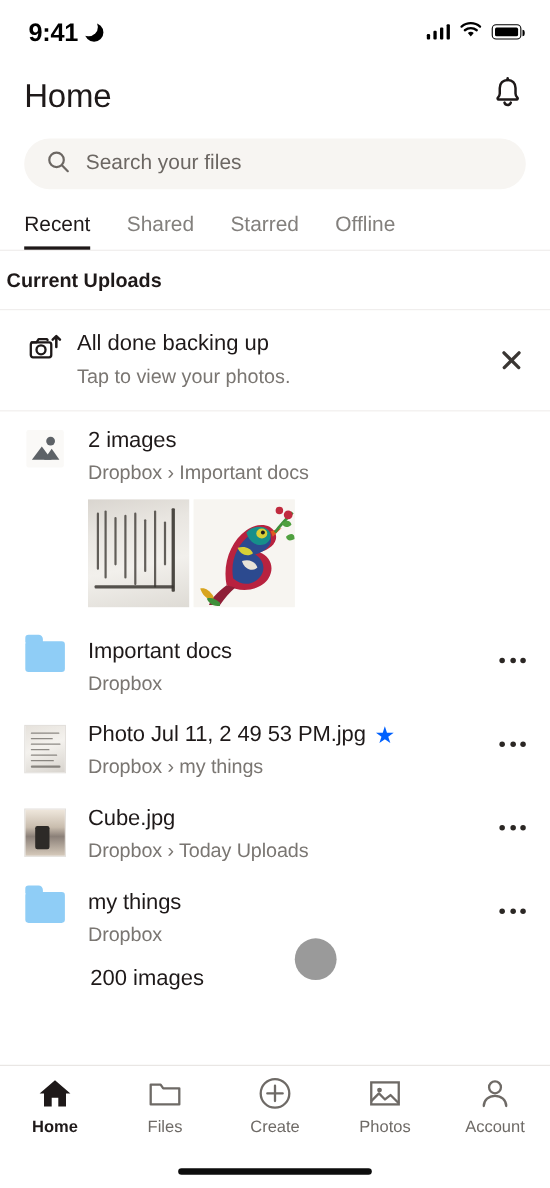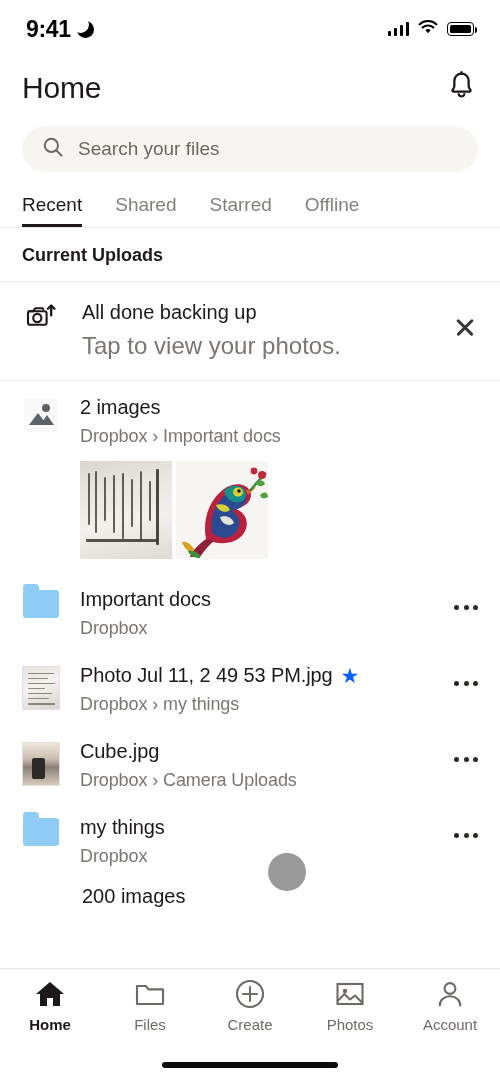--- a/index.html
+++ b/index.html
@@ -61,31 +61,31 @@
     position:relative; white-space:nowrap;
   }
   .tab.active { color:#1e1919; font-weight:normal; }
   .tab.active:after {
     content:""; position:absolute; left:0; right:0; bottom:0; height:3.5px; background:#1e1919;
   }
   .tabs-rule { height:1px; background:#eeecea; margin:0; }
 
   
   .section-title {
-    font-size:18px; font-weight:bold; color:#1e1919; padding:17px 22px 15px 22px;
+    font-size:18px; font-weight:bold; color:#1e1919; padding:17px 22px 15px 6px;
   }
   .rule { height:1px; background:#efedeb; }
 
   
   .upload-row {
-    display:flex; align-items:flex-start; padding:18px 22px 20px 22px; gap:22px;
+    display:flex; align-items:flex-start; padding:18px 22px 20px 22px; gap:10px;
   }
   .upload-texts { flex:1; padding-top:1px;}
   .upload-title { font-size:20px; color:#1e1919; margin-bottom:8px; }
-  .upload-sub { font-size:24px; color:#7a7672; }
+  .upload-sub { font-size:18px; color:#7a7672; }
   .close-btn { width:26px; height:26px; position:relative; margin-top:14px; flex:0 0 auto; }
   .close-btn:before,.close-btn:after{
     content:""; position:absolute; left:2px; top:12px; width:22px; height:2.6px; background:#3a3633; border-radius:2px;
   }
   .close-btn:before{ transform:rotate(45deg);}
   .close-btn:after{ transform:rotate(-45deg);}
 
   
   .item { display:flex; align-items:flex-start; padding:14px 22px 10px 22px; gap:20px; }
   .item-ico { flex:0 0 auto; width:38px; display:flex; justify-content:center; padding-top:3px; }
@@ -340,21 +340,21 @@
           <i></i>
         </div>
     </div>
 
     <div class="item">
       <div class="item-ico">
         <div class="mini-thumb mini-cube"></div>
       </div>
       <div class="item-body">
         <div class="item-title">Cube.jpg</div>
-        <div class="item-sub">Dropbox › Camera Uploads</div>
+        <div class="item-sub">Dropbox › Today Uploads</div>
       </div>
       <div class="dots">
           <i></i>
           <i></i>
           <i></i>
         </div>
     </div>
 
     <div class="item">
       <div class="item-ico">

